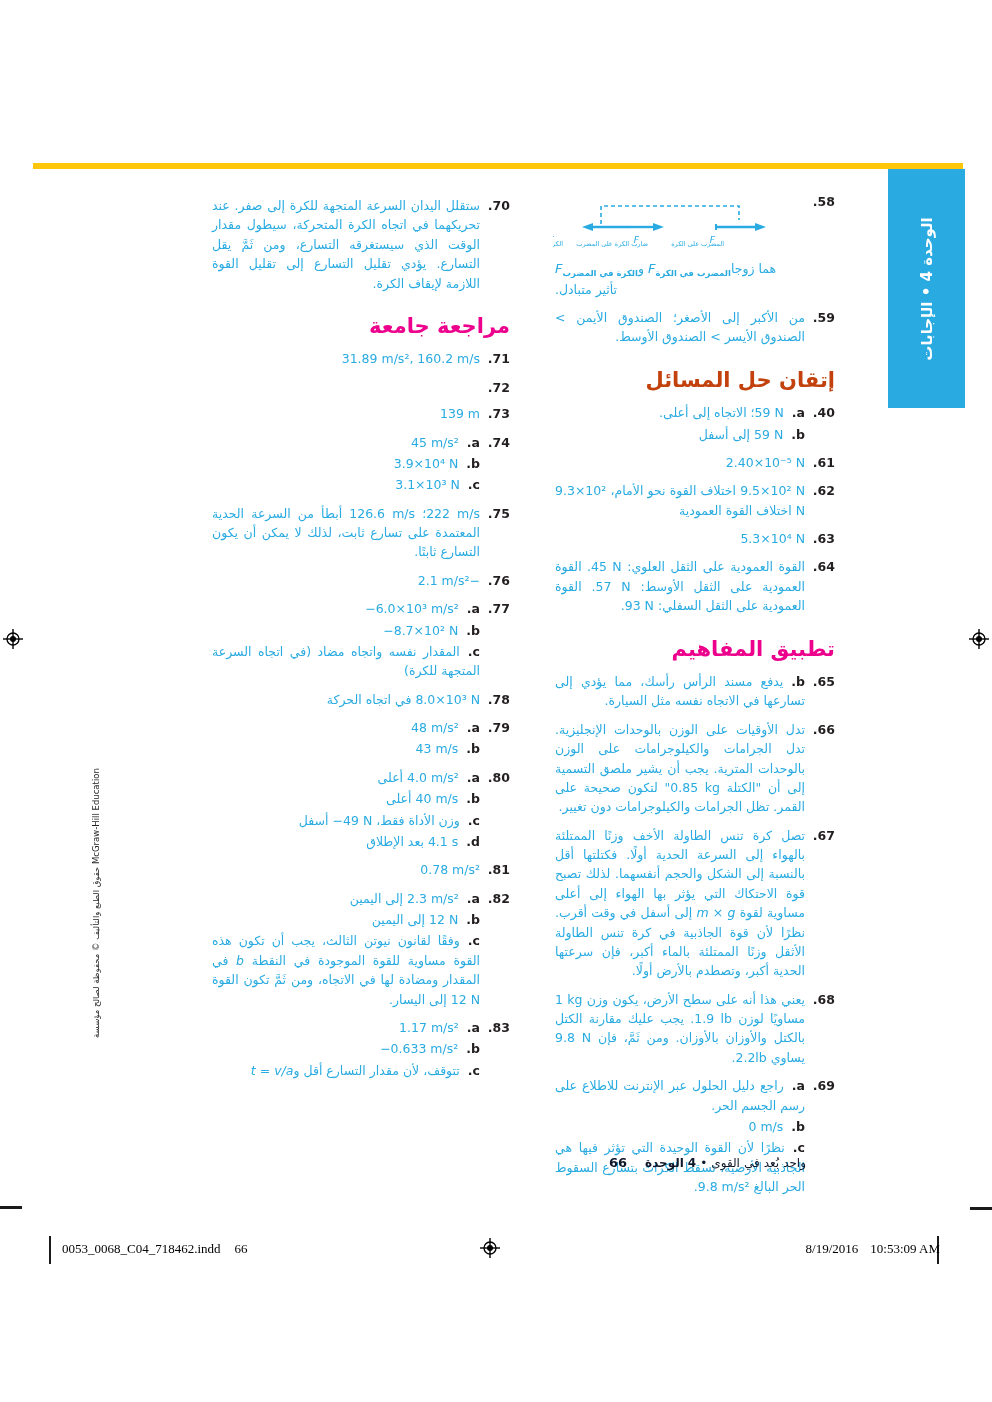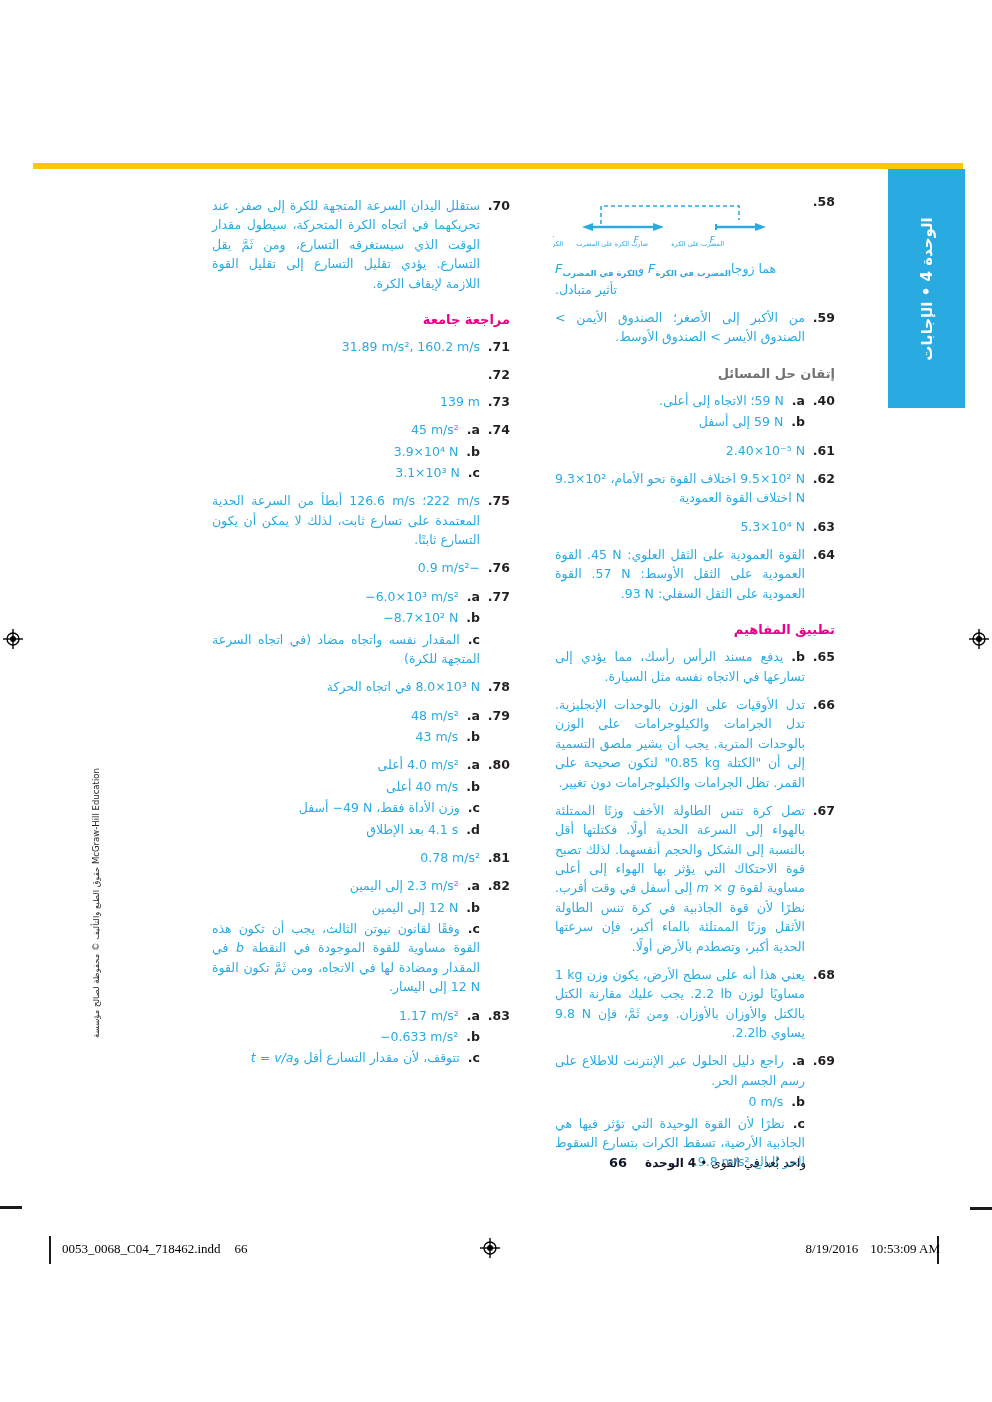--- a/index.html
+++ b/index.html
@@ -8,22 +8,22 @@
   .top-rule{position:absolute;left:33px;top:163px;width:930px;height:6px;background:#fdc60b;}
   
   .unit-tab{position:absolute;left:888px;top:169px;width:77px;height:239px;background:#29abe2;
             display:flex;align-items:center;justify-content:center;}
   .unit-tab span{transform:rotate(-90deg);white-space:nowrap;color:#ffffff;font-weight:700;
                  font-size:15px;letter-spacing:.5px;}
   
   .col{position:absolute;direction:rtl;color:#29abe2;font-size:12.5px;line-height:1.55;}
   .col-right{left:555px;top:192px;width:280px;}
   .col-left{left:212px;top:196px;width:298px;}
-  .heading{font-weight:700;font-size:13px;margin:15px 0 7px 0;}
-  .h-cyan{color:#737373;}
+  .heading{font-weight:700;font-size:21px;margin:15px 0 7px 0;}
+  .h-cyan{color:#c2410c;}
   .h-mag{color:#ec008c;}
   .item{display:flex;margin-bottom:7px;}
   .num{flex:0 0 30px;font-weight:700;color:#231f20;}
   .ibody{flex:1;min-width:0;}
   .part{margin-bottom:2px;}
   .ptext{text-align:justify;}
   .letter{font-weight:700;color:#231f20;padding-left:8px;}
   .val{unicode-bidi:isolate;}
   .it{font-style:italic;}
   
@@ -180,21 +180,21 @@
         <div class="ibody">
           <div class="part">
             <div class="ptext"><span>تصل كرة تنس الطاولة الأخف وزنًا الممتلئة بالهواء إلى السرعة الحدية أولًا. فكتلتها أقل بالنسبة إلى الشكل والحجم أنفسهما. لذلك تصبح قوة الاحتكاك التي يؤثر بها الهواء إلى أعلى مساوية لقوة </span><span class="val it" dir="ltr">m × g</span><span> إلى أسفل في وقت أقرب. نظرًا لأن قوة الجاذبية في كرة تنس الطاولة الأثقل وزنًا الممتلئة بالماء أكبر، فإن سرعتها الحدية أكبر، وتصطدم بالأرض أولًا.</span></div>
           </div>
         </div>
       </div>
       <div class="item">
         <span class="num">68.</span>
         <div class="ibody">
           <div class="part">
-            <div class="ptext"><span>يعني هذا أنه على سطح الأرض، يكون وزن </span><span class="val" dir="ltr">1 kg</span><span> مساويًا لوزن </span><span class="val" dir="ltr">2.2 lb</span><span>. يجب عليك مقارنة الكتل بالكتل والأوزان بالأوزان. ومن ثَمَّ، فإن </span><span class="val" dir="ltr">9.8 N</span><span> يساوي </span><span class="val" dir="ltr">2.2lb</span><span>.</span></div>
+            <div class="ptext"><span>يعني هذا أنه على سطح الأرض، يكون وزن </span><span class="val" dir="ltr">1 kg</span><span> مساويًا لوزن </span><span class="val" dir="ltr">1.9 lb</span><span>. يجب عليك مقارنة الكتل بالكتل والأوزان بالأوزان. ومن ثَمَّ، فإن </span><span class="val" dir="ltr">9.8 N</span><span> يساوي </span><span class="val" dir="ltr">2.2lb</span><span>.</span></div>
           </div>
         </div>
       </div>
       <div class="item">
         <span class="num">69.</span>
         <div class="ibody">
           <div class="part">
             <div class="ptext"><span class="letter">a.</span><span>راجع دليل الحلول عبر الإنترنت للاطلاع على رسم الجسم الحر.</span></div>
           </div>
           <div class="part">
@@ -254,21 +254,21 @@
         <div class="ibody">
           <div class="part">
             <div class="ptext"><span class="val" dir="ltr">222 m/s</span><span>؛ </span><span class="val" dir="ltr">126.6 m/s</span><span> أبطأ من السرعة الحدية المعتمدة على تسارع ثابت، لذلك لا يمكن أن يكون التسارع ثابتًا.</span></div>
           </div>
         </div>
       </div>
       <div class="item">
         <span class="num">76.</span>
         <div class="ibody">
           <div class="part">
-            <div class="ptext"><span class="val" dir="ltr">0.9 m/s²−</span></div>
+            <div class="ptext"><span class="val" dir="ltr">2.1 m/s²−</span></div>
           </div>
         </div>
       </div>
       <div class="item">
         <span class="num">77.</span>
         <div class="ibody">
           <div class="part">
             <div class="ptext"><span class="letter">a.</span><span class="val" dir="ltr">−6.0×10³ m/s²</span></div>
           </div>
           <div class="part">

